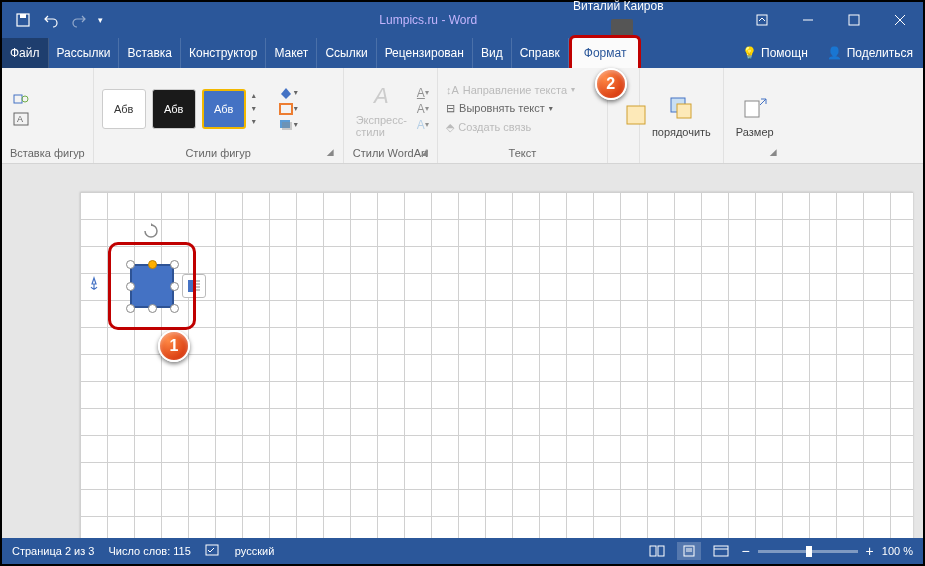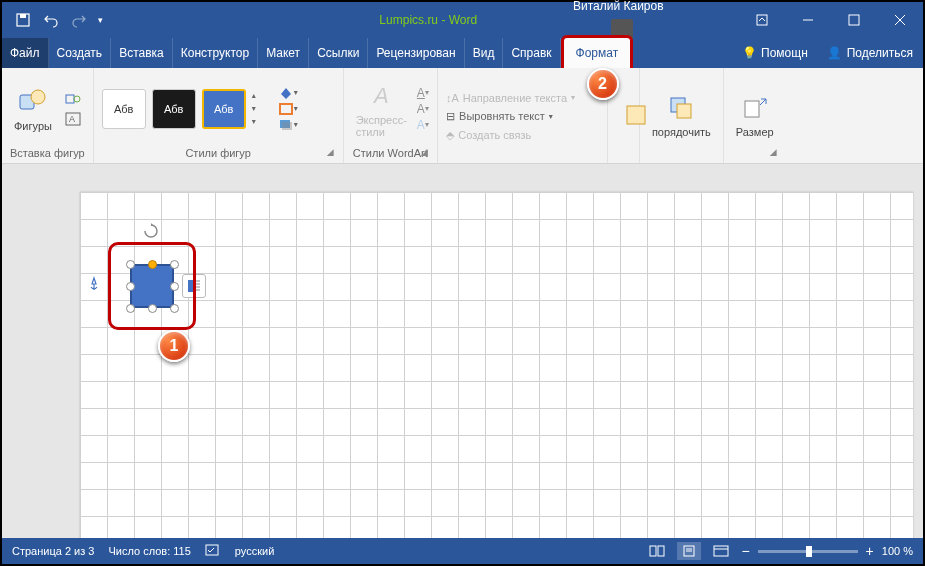--- a/index.html
+++ b/index.html
@@ -4,21 +4,21 @@
 <style>
 * { margin: 0; padding: 0; box-sizing: border-box; font-family: 'Segoe UI', Tahoma, sans-serif; }
 body { background: #fff; overflow: hidden; }
 .app { width: 925px; height: 566px; border: 2px solid #000; display: flex; flex-direction: column; background: #fff; }
 
 
 .titlebar { background: #2b579a; color: #fff; height: 36px; display: flex; align-items: center; font-size: 12px; position: relative; }
 .titlebar-left { display: flex; align-items: center; gap: 10px; padding-left: 12px; }
 .titlebar-left svg { fill: #fff; }
 .title-icon { width: 18px; height: 18px; display: flex; align-items: center; justify-content: center; }
-.titlebar-center { position: absolute; left: 50%; transform: translateX(-85%); color: #84cc16; }
+.titlebar-center { position: absolute; left: 50%; transform: translateX(-85%); color: #c4b5fd; }
 .titlebar-user { position: absolute; left: 62%; display: flex; align-items: center; gap: 6px; flex-direction: column; }
 .user-pic { width: 22px; height: 22px; background: #555; border-radius: 2px; margin-left: 8px; }
 .titlebar-right { margin-left: auto; display: flex; }
 .win-btn { width: 46px; height: 36px; display: flex; align-items: center; justify-content: center; color: #fff; }
 
 
 .tabs { background: #2b579a; color: #fff; height: 30px; display: flex; align-items: stretch; font-size: 12px; }
 .tab { padding: 0 8px; display: flex; align-items: center; border-right: 1px solid rgba(255,255,255,0.15); cursor: pointer; white-space: nowrap; }
 .tab-file { background: #1e3e6e; }
 .tab-format-wrap { position: relative; }
@@ -121,21 +121,21 @@
           <svg width="12" height="12">
             <line x1="1" y1="1" x2="11" y2="11" stroke="#fff"></line>
             <line x1="11" y1="1" x2="1" y2="11" stroke="#fff"></line>
           </svg>
         </div>
     </div>
   </div>
 
   <div class="tabs">
     <div class="tab tab-file">Файл</div>
-    <div class="tab">Создать</div>
+    <div class="tab">Рассылки</div>
     <div class="tab">Вставка</div>
     <div class="tab">Конструктор</div>
     <div class="tab">Макет</div>
     <div class="tab">Ссылки</div>
     <div class="tab">Рецензирован</div>
     <div class="tab">Вид</div>
     <div class="tab">Справк</div>
     <div class="tab-format-wrap">
       <div class="tab tab-format">Формат</div>
       <div class="badge" style="left:26px; top:30px;">2</div>
@@ -148,29 +148,20 @@
       <div class="tab-share">
         <span>👤</span>
         <span>Поделиться</span>
       </div>
     </div>
   </div>
 
   <div class="ribbon">
     <div class="ribbon-group">
       <div class="ribbon-group-content">
-        <div class="big-btn">
-          <div class="big-btn-icon">
-              <svg width="30" height="30" viewBox="0 0 30 30">
-                <rect x="2" y="8" width="14" height="14" rx="2" fill="#c9dff3" stroke="#4472c4"></rect>
-                <circle cx="20" cy="10" r="7" fill="#fde9b8" stroke="#d0a030"></circle>
-              </svg>
-            </div>
-          <span>Фигуры</span>
-        </div>
         <div class="small-col">
           <div class="small-btn">
               <svg width="16" height="14">
                 <rect x="1" y="3" width="8" height="8" fill="none" stroke="#4472c4"></rect>
                 <circle cx="12" cy="7" r="3" fill="none" stroke="#70ad47"></circle>
               </svg>
             </div>
           <div class="small-btn">
               <svg width="16" height="14">
                 <rect x="1" y="1" width="14" height="12" fill="none" stroke="#666"></rect>
@@ -258,20 +249,21 @@
               <span>⊟</span>
               <span>Выровнять текст</span>
               <span style="font-size:8px;">▾</span>
             </div>
           <div class="text-item text-item-disabled">
               <span>⬘</span>
               <span>Создать связь</span>
             </div>
         </div>
       </div>
+      <div class="ribbon-group-label">Текст</div>
     </div>
 
     <div class="ribbon-group" style="width:32px;">
       <div class="ribbon-group-content">
           <div class="big-btn">
             <div class="big-btn-icon">
               <svg width="24" height="24">
                 <rect x="3" y="3" width="18" height="18" fill="#fde9b8" stroke="#d0a030"></rect>
               </svg>
             </div>

